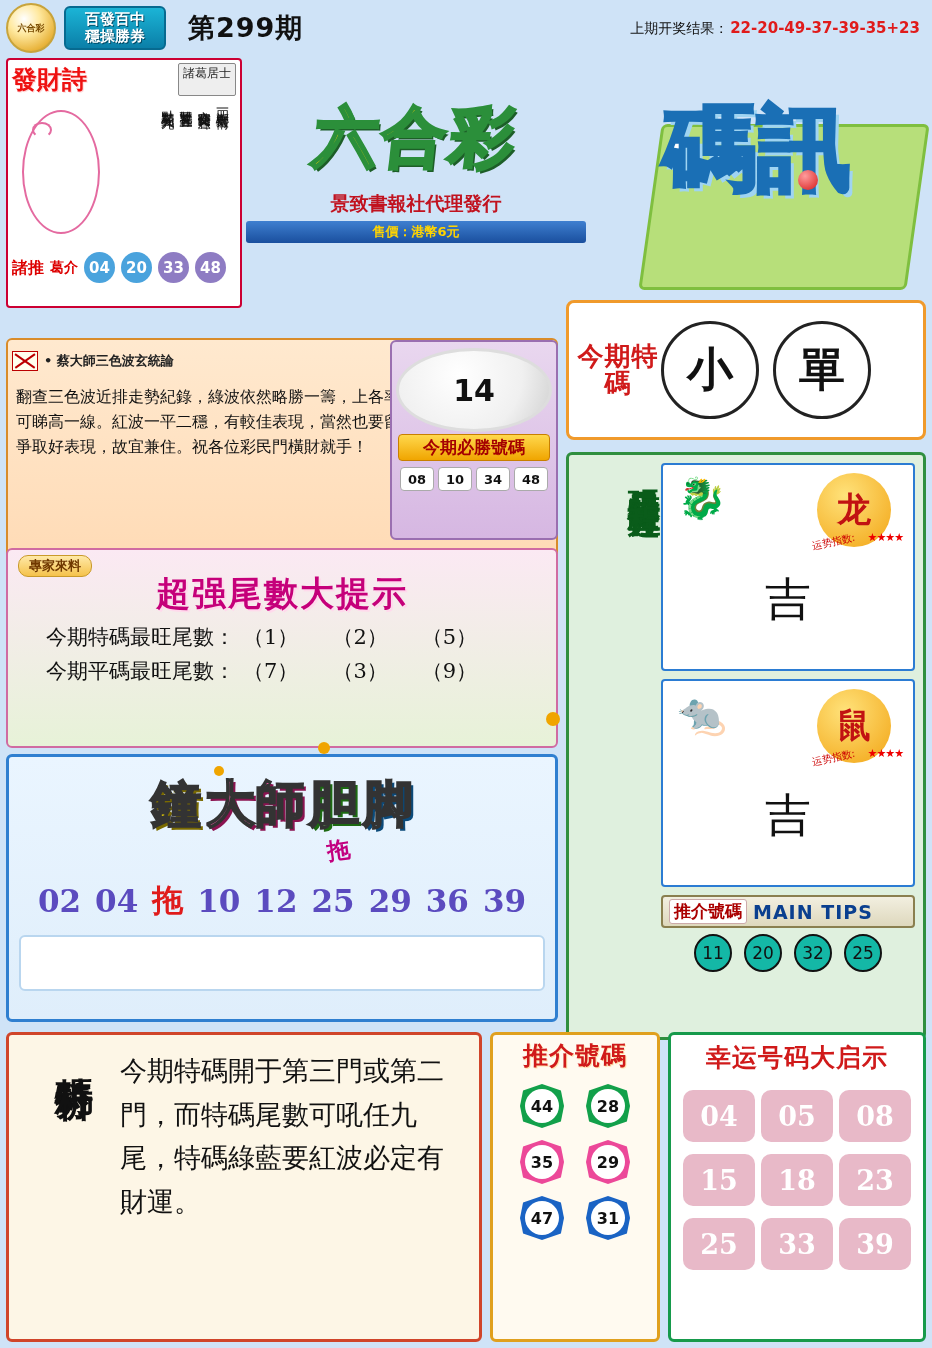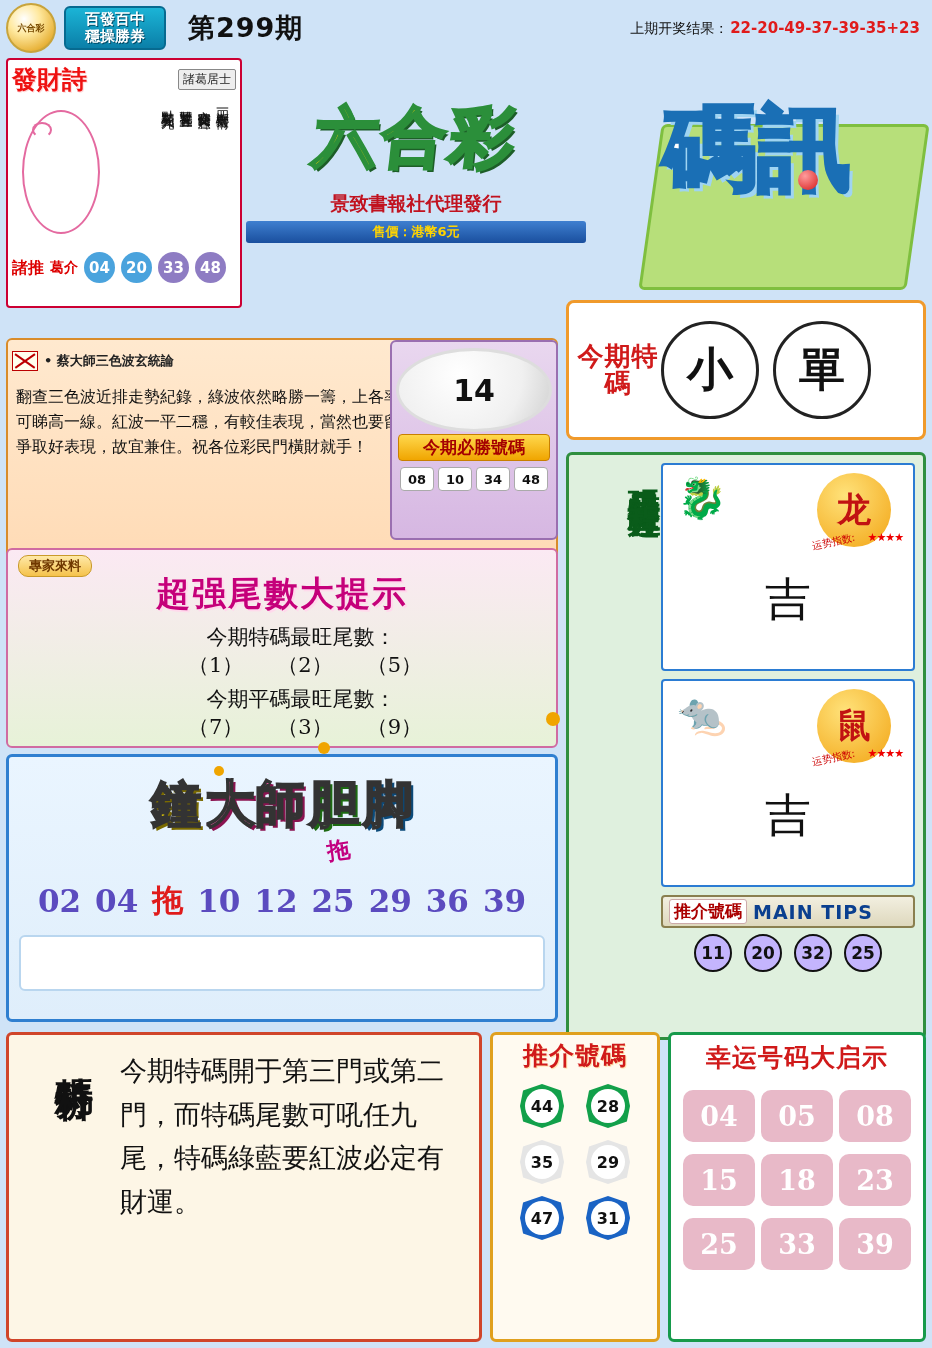--- a/index.html
+++ b/index.html
@@ -38,21 +38,21 @@
 
   
   .box{box-sizing:border-box;position:absolute;}
 
   
   .poem{
     left:6px;top:58px;width:236px;height:250px;
     background:#fff;border:2px solid #c03;border-radius:4px;
   }
   .poem-title{
-    display:flex;align-items:center;gap:6px;padding:3px 4px 0 4px;
+    display:flex;gap:6px;padding:3px 4px 0 4px;
   }
   .poem-title .ch{
     font-size:25px;font-weight:bold;color:#e11;
     font-family:"DejaVu Serif","Liberation Serif",serif;
     text-shadow:1px 1px 0 #ffd9d9;
   }
   .poem-author{
     margin-left:auto;font-size:12px;border:1px solid #888;background:#eee;padding:1px 4px;border-radius:2px;color:#222;
   }
   .poem-body{
@@ -240,43 +240,42 @@
     display:flex;align-items:center;gap:6px;background:linear-gradient(#f2efe0,#ded8bd);
     border:2px solid #8a7f4f;border-radius:4px;padding:2px 6px;
   }
   .tips-cn{
     font-size:17px;font-weight:bold;color:#a00;background:#fff;border:1px solid #caa;
     padding:0 4px;border-radius:3px;font-family:"DejaVu Serif","Liberation Serif",serif;
   }
   .tips-en{font-size:19px;font-weight:bold;color:#0a3f8f;letter-spacing:1px;text-align:center;}
   .tips-nums{display:flex;gap:12px;justify-content:center;margin-top:6px;}
   .tn{
-    width:34px;height:34px;border-radius:50%;border:2px solid #111;background:#c4b5fd;
-    display:flex;align-items:center;justify-content:center;font-size:17px;font-weight:bold;color:#111;
+    width:34px;height:34px;border-radius:50%;border:2px solid #111;background:#14b8a6;
+    display:flex;align-items:center;justify-content:center;font-size:17px;font-weight:normal;color:#111;
   }
 
   
   .tail{
     left:6px;top:548px;width:552px;height:200px;
     background:linear-gradient(#fbe9f3,#e7f2d8);
     border:2px solid #d06ba2;border-radius:6px;
   }
   .tail-tag{
     display:inline-block;margin:5px 0 0 10px;background:linear-gradient(#ffe9a8,#f5c24b);
     border:1px solid #c99a2a;border-radius:10px;padding:1px 10px;font-size:13px;color:#703800;font-weight:bold;
   }
   .tail-title{
     text-align:center;font-size:34px;font-weight:bold;color:#c5007a;
     font-family:"DejaVu Serif","Liberation Serif",serif;
     text-shadow:2px 2px 0 #ffd9ec;margin-top:-6px;letter-spacing:2px;
   }
   .tail-row{
     display:flex;align-items:center;font-size:21px;color:#111;padding:6px 0 0 38px;
     font-family:"DejaVu Serif","Liberation Serif",serif;
-    flex-direction:column;
   }
   .tail-row .vals{display:flex;gap:34px;margin-left:8px;}
 
   
   .zhong{
     left:6px;top:754px;width:552px;height:268px;
     background:linear-gradient(#eaf5ff,#dfeefb);
     border:3px solid #2f7fd0;border-radius:6px;
   }
   .zhong-title{
@@ -330,21 +329,21 @@
     font-family:"DejaVu Serif","Liberation Serif",serif;margin-top:4px;
     text-shadow:1px 1px 0 #ffe3b0;letter-spacing:1px;
   }
   .recgrid{display:flex;flex-wrap:wrap;gap:12px 22px;justify-content:center;margin-top:12px;}
   .shieldnum{
     width:44px;height:44px;display:flex;align-items:center;justify-content:center;
     font-size:17px;font-weight:bold;color:#fff;
     clip-path:polygon(50% 0%,93% 15%,100% 50%,93% 85%,50% 100%,7% 85%,0% 50%,7% 15%);
   }
   .shieldnum.green{background:#12a04a;}
-  .shieldnum.red{background:#e5e5e5;}
+  .shieldnum.red{background:#ec4899;}
   .shieldnum.blue{background:#1a63c4;}
   .shieldnum span{
     width:34px;height:34px;border-radius:50%;background:#fff;color:#111;
     display:flex;align-items:center;justify-content:center;font-size:16px;
   }
 
   
   .lucky{
     left:668px;top:1032px;width:258px;height:310px;
     background:#fff;border:3px solid #169a4b;border-radius:6px;

